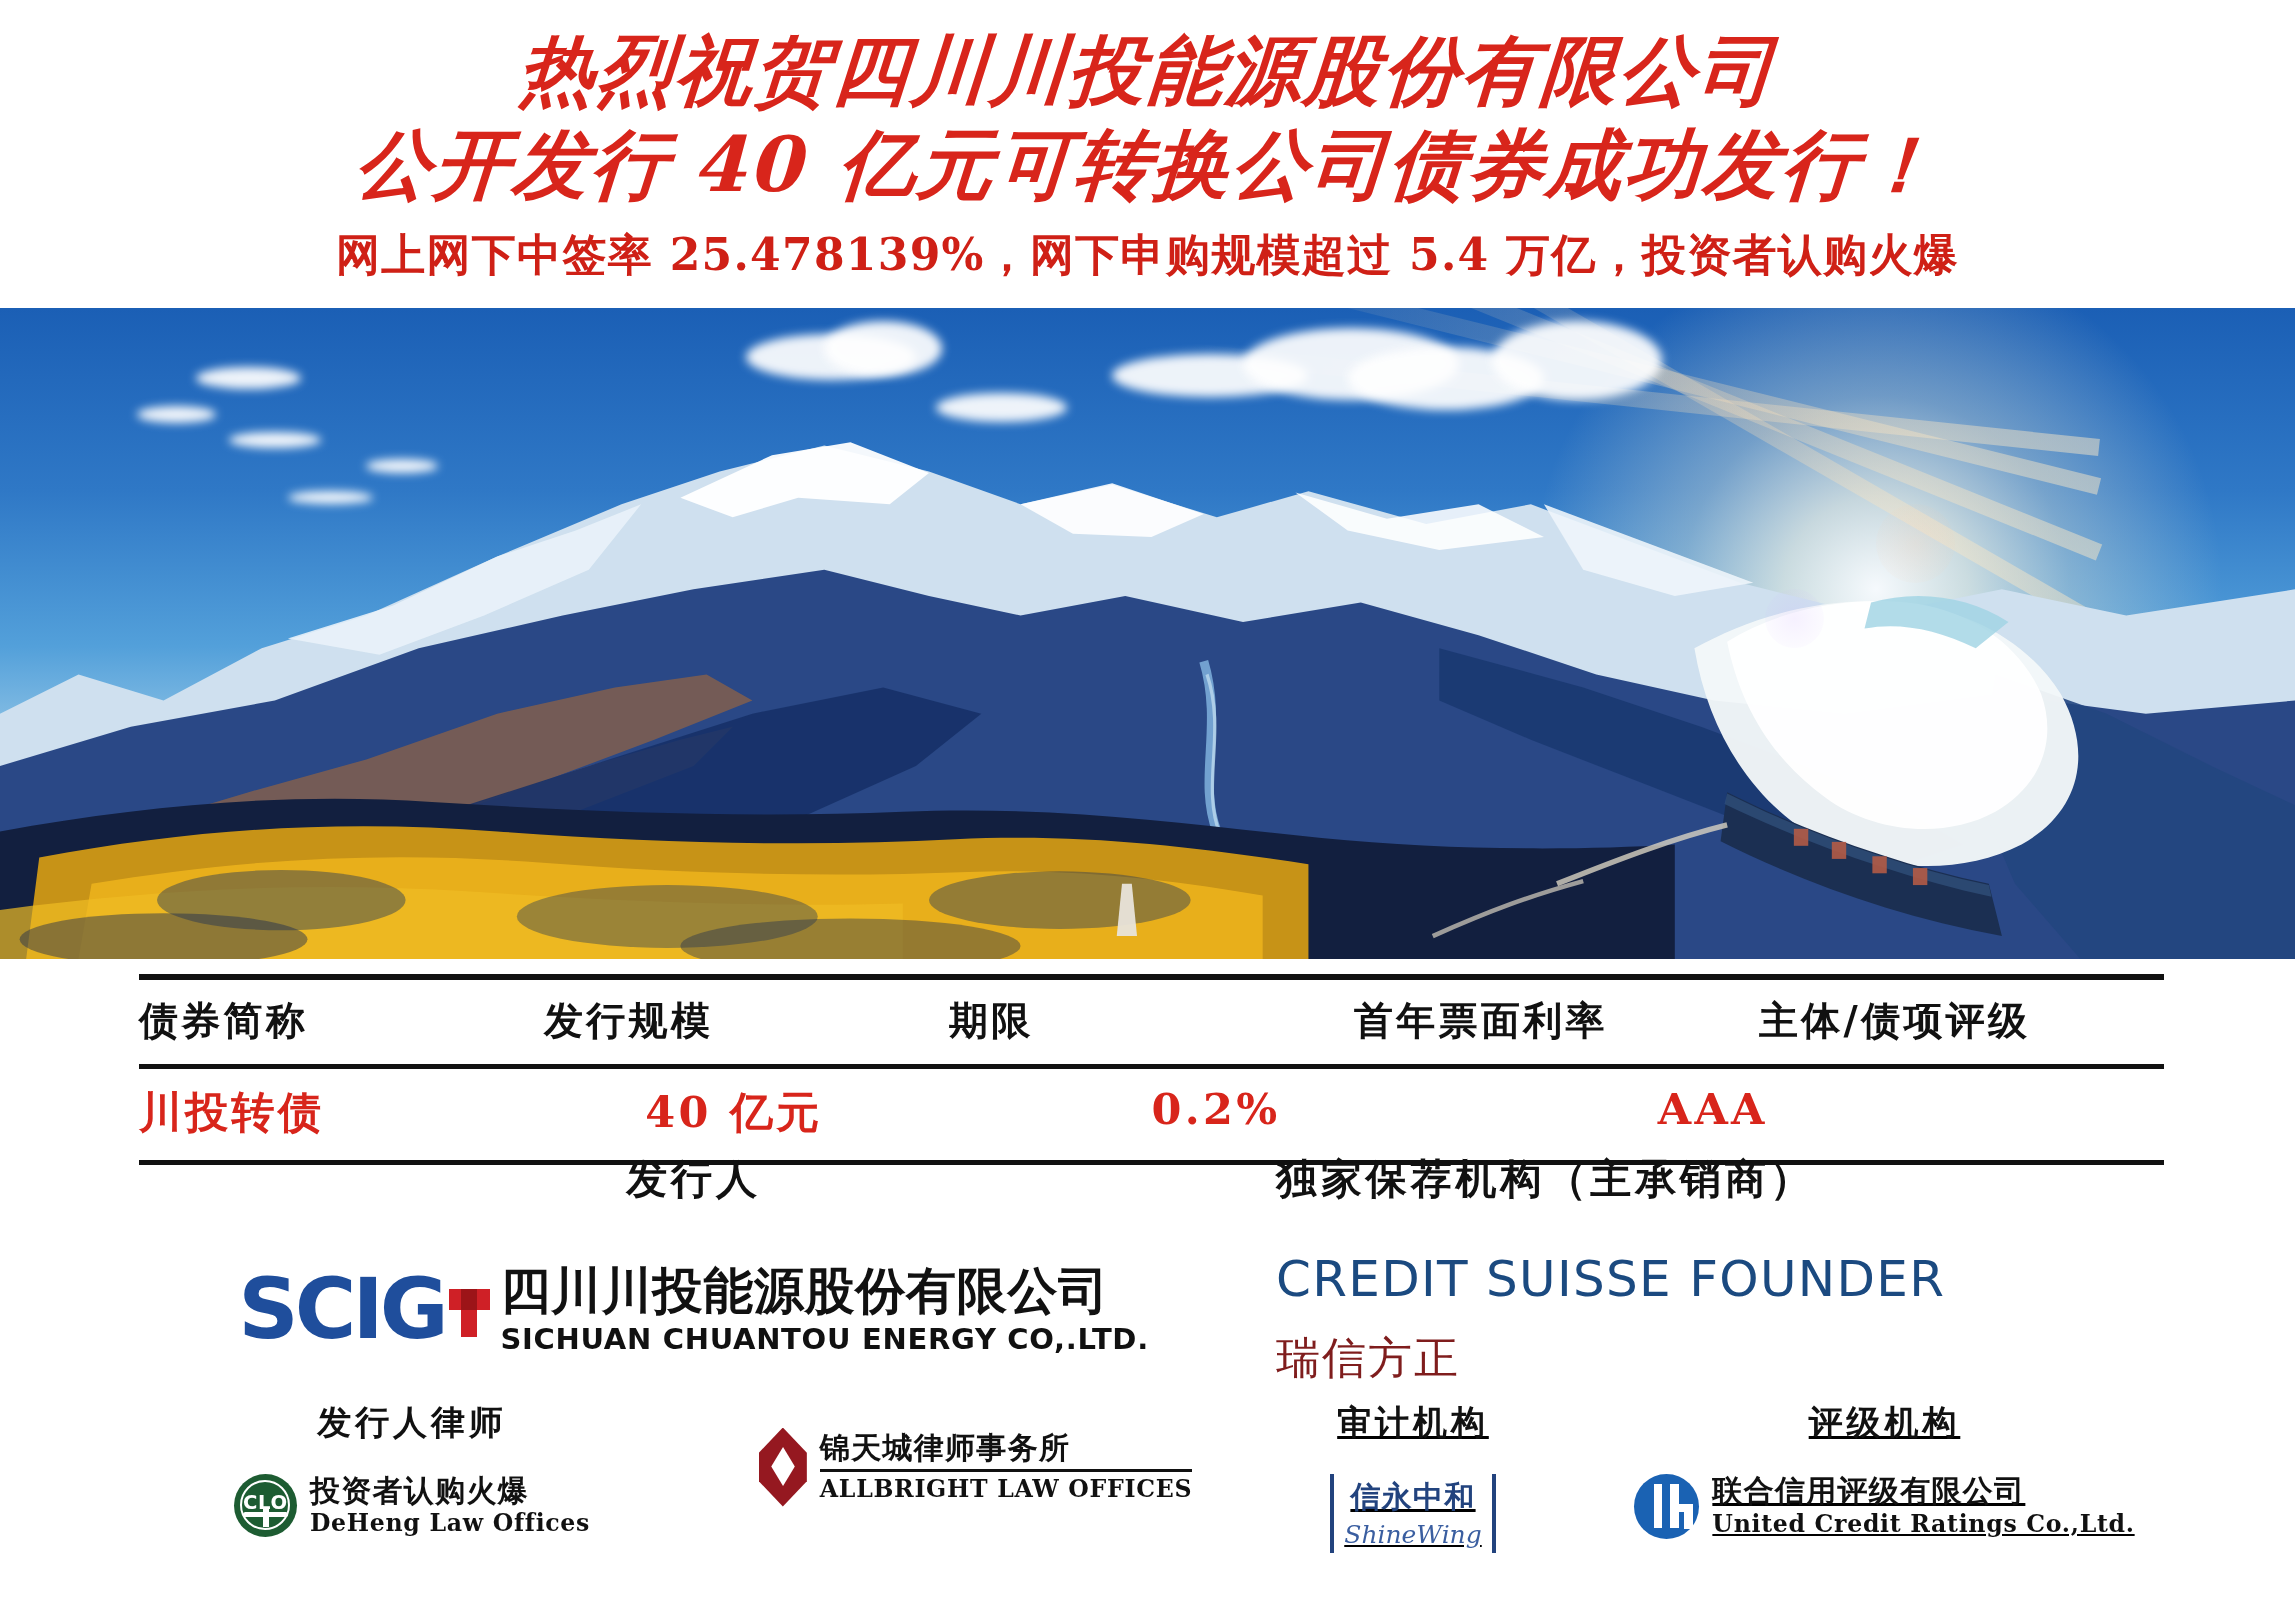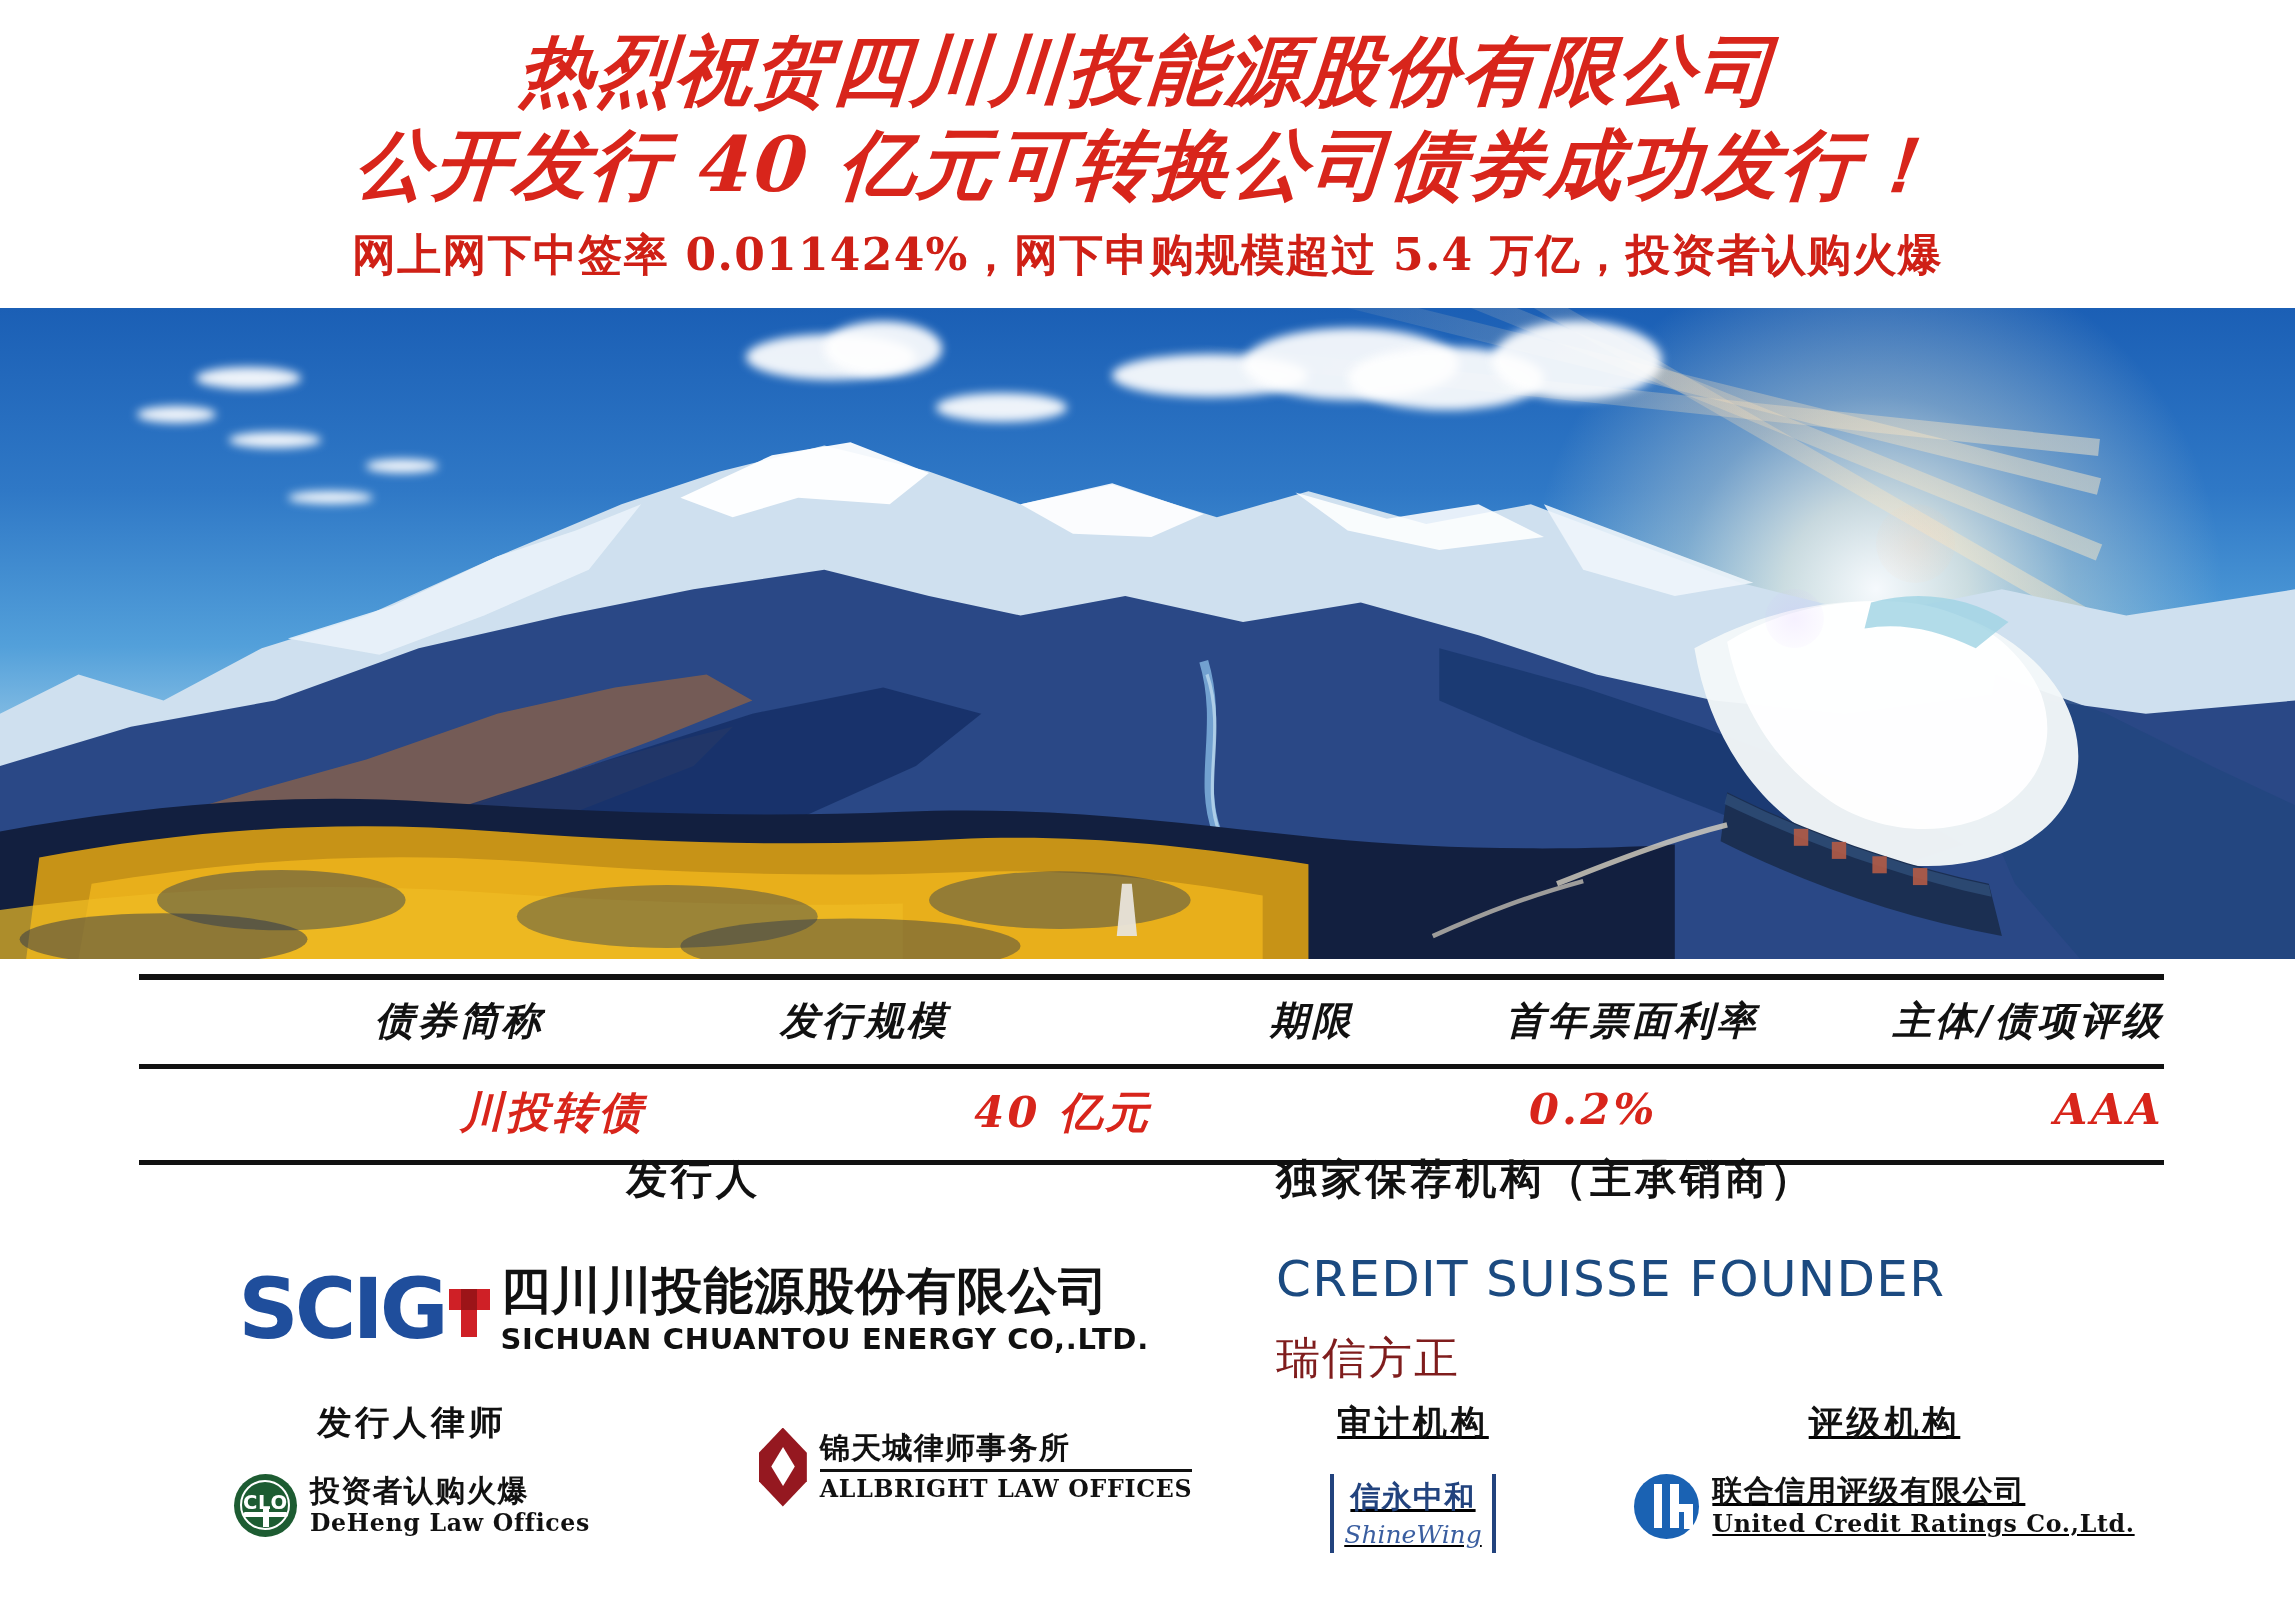--- a/index.html
+++ b/index.html
@@ -27,22 +27,22 @@
   .cloud{position:absolute;border-radius:50%;background:#ffffff;filter:blur(4.6px);opacity:.92;}
   .mtn{position:absolute;bottom:0;left:0;width:100%;height:100%;}
   .lensflare{position:absolute;border-radius:50%;opacity:.30;}
 
   
   .tbl{position:absolute;left:139px;top:974px;width:2025px;}
   .rule{height:5.9px;background:#111111;width:100%;}
   .rule-mid{height:5.2px;background:#111111;width:100%;}
   .rule-bot{height:5.2px;background:#111111;width:100%;}
   .trow{display:flex;width:100%;}
-  .tcell{flex:1;text-align:right;font-family:"DejaVu Serif","Liberation Serif",serif;
-         font-style:italic;font-weight:bold;letter-spacing:3.3px;}
+  .tcell{flex:1;text-align:left;font-family:"DejaVu Serif","Liberation Serif",serif;
+         font-weight:bold;letter-spacing:3.3px;}
   .thead .tcell{color:#111;font-size:39px;padding:14.4px 0 15.7px;}
   .tbody .tcell{color:#d8251b;font-size:43px;padding:14.4px 0 18.3px;}
 
   
   .parties{position:absolute;left:0;top:1152px;width:2295px;height:255px;}
   .party{position:absolute;text-align:center;}
   .party-label{font-size:41px;font-weight:bold;color:#111;letter-spacing:3.9px;
                font-family:"DejaVu Sans","Liberation Sans",sans-serif;}
 
   .issuer{left:170px;top:0;width:1047px;}
@@ -107,21 +107,21 @@
   .allb-rule{height:3.3px;background:#111;margin:3.9px 0;}
 </style>
 </head>
 <body>
 
 <div class="page">
 
   <div class="headline">
     <div class="hl-line hl1">热烈祝贺四川川投能源股份有限公司</div>
     <div class="hl-line hl2">公开发行 40 亿元可转换公司债券成功发行！</div>
-    <div class="subline">网上网下中签率 0.011424%，网下申购规模超过 5.4 万亿，投资者认购火爆</div>
+    <div class="subline">网上网下中签率 25.478139%，网下申购规模超过 5.4 万亿，投资者认购火爆</div>
   </div>
 
   <div class="photo">
     <div class="sky"></div>
     <div class="sunglow"></div>
     <div class="ray" style="top:170px;transform:rotate(14deg);"></div>
     <div class="ray" style="top:236px;transform:rotate(22deg);"></div>
     <div class="ray" style="top:131px;transform:rotate(6deg);"></div>
     <div class="ray" style="top:308px;transform:rotate(30deg);"></div>
 

